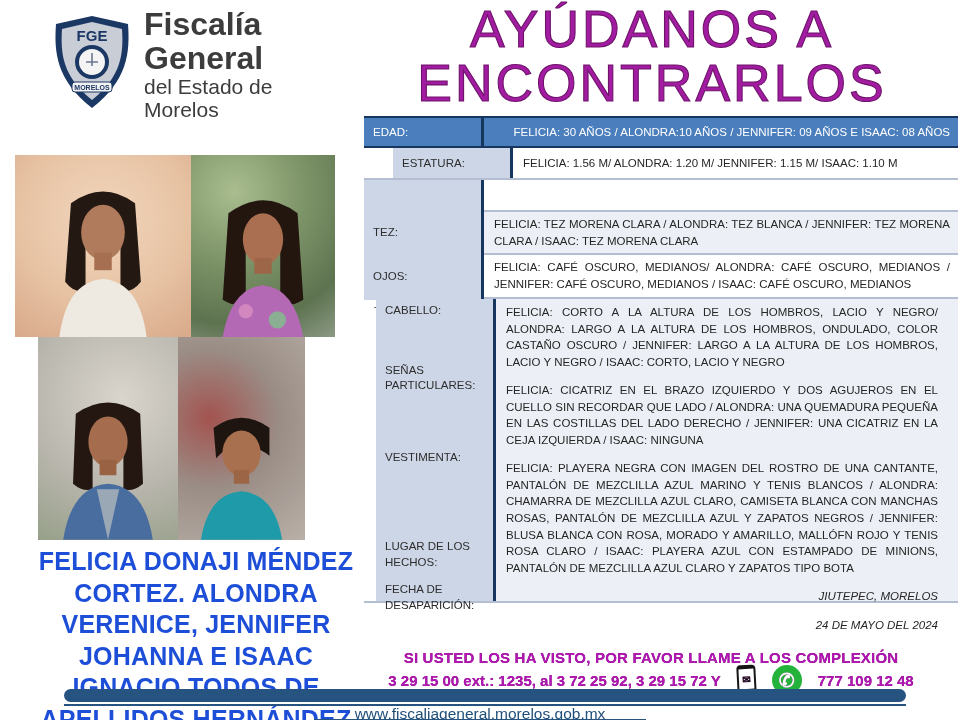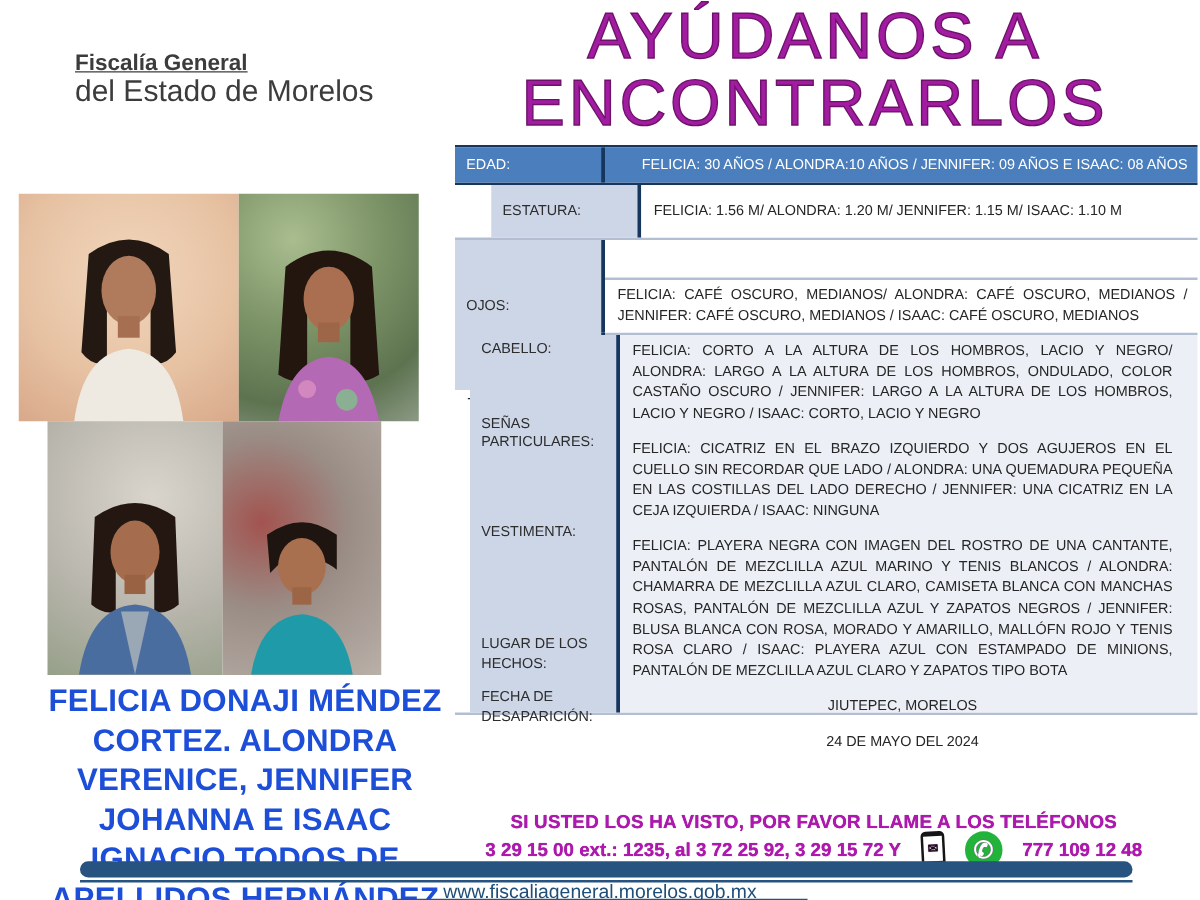--- a/index.html
+++ b/index.html
@@ -6,22 +6,22 @@
   body{
     width:960px;height:720px;position:relative;background:#ffffff;
     font-family:"Liberation Sans",sans-serif;overflow:hidden;
     -webkit-font-smoothing:antialiased;
   }
   .abs{position:absolute;}
 
   
   .logo-wrap{left:50px;top:14px;width:300px;height:100px;display:flex;align-items:center;}
   .agency{margin-left:10px;color:#3c3c3c;line-height:1.08;}
-  .agency .l1{font-size:18px;font-weight:bold;text-decoration:underline;}
-  .agency .l2{font-size:24px;}
+  .agency .l1{font-size:32px;font-weight:bold;}
+  .agency .l2{font-size:21px;}
 
   .title{
     left:352px;top:2px;width:600px;text-align:center;
     color:#a21ca2;font-weight:400;font-size:52px;line-height:54px;
     letter-spacing:3px;-webkit-text-stroke:1.1px #6d1169;
     white-space:nowrap;
   }
 
   
   .photo{position:absolute;overflow:hidden;}
@@ -49,31 +49,31 @@
     flex:1;background:#ffffff;padding:3px 8px 3px 10px;box-sizing:border-box;
     line-height:1.44;color:#262626;text-align:justify;
   }
   .rowflex .lc{display:flex;align-items:center;}
   .rowflex .vc{display:flex;align-items:center;}
   .rowflex .vc>span{width:100%;}
   .r1{height:30px;border-bottom:2px solid #17365d;}
   .r1 .lc{background:#4a7ebc;color:#ffffff;border-right:3px solid #17365d;}
   .r1 .vc{background:#4a7ebc;color:#ffffff;}
   .r1 .vc>span{text-align:right;}
-  .r2{height:44px;padding-left:29px;} .r3{height:32px;flex-direction:column;}
+  .r2{height:32px;padding-left:29px;} .r3{height:32px;flex-direction:column;}
   .r4{height:43px;} .r5{height:44px;}
   .r6{height:304px;border-bottom:2px solid #b3bed2;padding-left:12px;}
   .tint{background:#ecf0f6;}
   .r6 .lc p{margin:0;}
   .lbl-senas{margin-top:44px !important;}
   .lbl-vestimenta{margin-top:56px !important;}
   .lbl-lugar{margin-top:74px !important;}
   .lbl-fecha{margin-top:12px !important;}
   .r6 .vc p{margin:2px 12px 12px 0;}
-  .r6 .vc p.nojust{text-align:center;}
+  .r6 .vc p.nojust{text-align:right;font-style:italic;}
 
   
   .call1{
     left:352px;top:649px;width:598px;text-align:center;
     color:#b016b0;font-weight:bold;font-size:15px;letter-spacing:.2px;
     text-shadow:0 0 .6px #7c0f7c;
   }
   .call2{
     left:352px;top:664px;width:598px;height:32px;
     display:flex;justify-content:center;align-items:center;gap:16px;
@@ -105,20 +105,32 @@
 
   
   .shield-txt{font-family:"Liberation Sans",sans-serif;font-weight:bold;}
 </style>
 </head>
 <body>
 
 <div>
 
   <div class="abs logo-wrap">
+    <span>
+      <svg width="84" height="96" viewBox="0 0 84 96">
+        <path d="M42 2 L78 10 C80 38 78 66 42 94 C6 66 4 38 6 10 Z" fill="#1b3764"></path>
+        <path d="M42 8 L72 15 C73.5 39 72 62 42 86 C12 62 10.5 39 12 15 Z" fill="#c9cdd6"></path>
+        <text x="42" y="27" text-anchor="middle" font-size="15" fill="#1b3764" class="shield-txt">FGE</text>
+        <circle cx="42" cy="48" r="17" fill="#1b3764"></circle>
+        <circle cx="42" cy="48" r="13" fill="#f4f4f4"></circle>
+        <path d="M42 39 L42 52 M36 48 L48 48" stroke="#6a7890" stroke-width="1.6"></path>
+        <rect x="22" y="68" width="40" height="10" rx="3" fill="#f2f2f2" stroke="#1b3764" stroke-width="1"></rect>
+        <text x="42" y="75.5" text-anchor="middle" font-size="7" fill="#1b3764" class="shield-txt">MORELOS</text>
+      </svg>
+    </span>
     <div class="agency">
       <div class="l1">Fiscalía General</div>
       <div class="l2">del Estado de Morelos</div>
     </div>
   </div>
 
   <div class="abs title">
     <div>AYÚDANOS A</div>
     <div>ENCONTRARLOS</div>
   </div>
@@ -177,20 +189,26 @@
         </div>
     </div>
 
     <div class="trow r3 rowflex">
       <div class="lc">COMPLEXIÓN:</div>
       <div class="vc">
           <span>TODOS DELGADOS</span>
         </div>
     </div>
 
+    <div class="trow r4 rowflex">
+      <div class="lc">TEZ:</div>
+      <div class="vc tint">
+          <span>FELICIA: TEZ MORENA CLARA / ALONDRA: TEZ BLANCA / JENNIFER: TEZ MORENA CLARA / ISAAC: TEZ MORENA CLARA</span>
+        </div>
+    </div>
 
     <div class="trow r5 rowflex">
       <div class="lc">OJOS:</div>
       <div class="vc">
           <span>FELICIA: CAFÉ OSCURO, MEDIANOS/ ALONDRA: CAFÉ OSCURO, MEDIANOS / JENNIFER: CAFÉ OSCURO, MEDIANOS / ISAAC: CAFÉ OSCURO, MEDIANOS</span>
         </div>
     </div>
 
     <div class="trow r6">
       <div class="lc">
@@ -204,21 +222,21 @@
         <p>FELICIA: CORTO A LA ALTURA DE LOS HOMBROS, LACIO Y NEGRO/ ALONDRA: LARGO A LA ALTURA DE LOS HOMBROS, ONDULADO, COLOR CASTAÑO OSCURO / JENNIFER: LARGO A LA ALTURA DE LOS HOMBROS, LACIO Y NEGRO / ISAAC: CORTO, LACIO Y NEGRO</p>
         <p>FELICIA: CICATRIZ EN EL BRAZO IZQUIERDO Y DOS AGUJEROS EN EL CUELLO SIN RECORDAR QUE LADO / ALONDRA: UNA QUEMADURA PEQUEÑA EN LAS COSTILLAS DEL LADO DERECHO / JENNIFER: UNA CICATRIZ EN LA CEJA IZQUIERDA / ISAAC: NINGUNA</p>
         <p>FELICIA: PLAYERA NEGRA CON IMAGEN DEL ROSTRO DE UNA CANTANTE, PANTALÓN DE MEZCLILLA AZUL MARINO Y TENIS BLANCOS / ALONDRA: CHAMARRA DE MEZCLILLA AZUL CLARO, CAMISETA BLANCA CON MANCHAS ROSAS, PANTALÓN DE MEZCLILLA AZUL Y ZAPATOS NEGROS / JENNIFER: BLUSA BLANCA CON ROSA, MORADO Y AMARILLO, MALLÓFN ROJO Y TENIS ROSA CLARO / ISAAC: PLAYERA AZUL CON ESTAMPADO DE MINIONS, PANTALÓN DE MEZCLILLA AZUL CLARO Y ZAPATOS TIPO BOTA</p>
         <p class="nojust">JIUTEPEC,  MORELOS</p>
         <p class="nojust">24 DE MAYO  DEL 2024</p>
       </div>
     </div>
 
   </div>
 
-  <div class="abs call1">SI USTED LOS HA VISTO, POR FAVOR  LLAME A LOS TELÉFONOS</div>
+  <div class="abs call1">SI USTED LOS HA VISTO, POR FAVOR  LLAME A LOS COMPLEXIÓN</div>
 
   <div class="abs call2">
     <span>3 29 15 00 ext.: 1235,  al 3 72 25 92,   3 29 15 72   Y</span>
     <span class="phone-icon">
       <span class="screen">✉</span>
       <span class="btn"></span>
     </span>
     <span class="wa-icon">✆</span>
     <span>777 109 12 48</span>
   </div>

